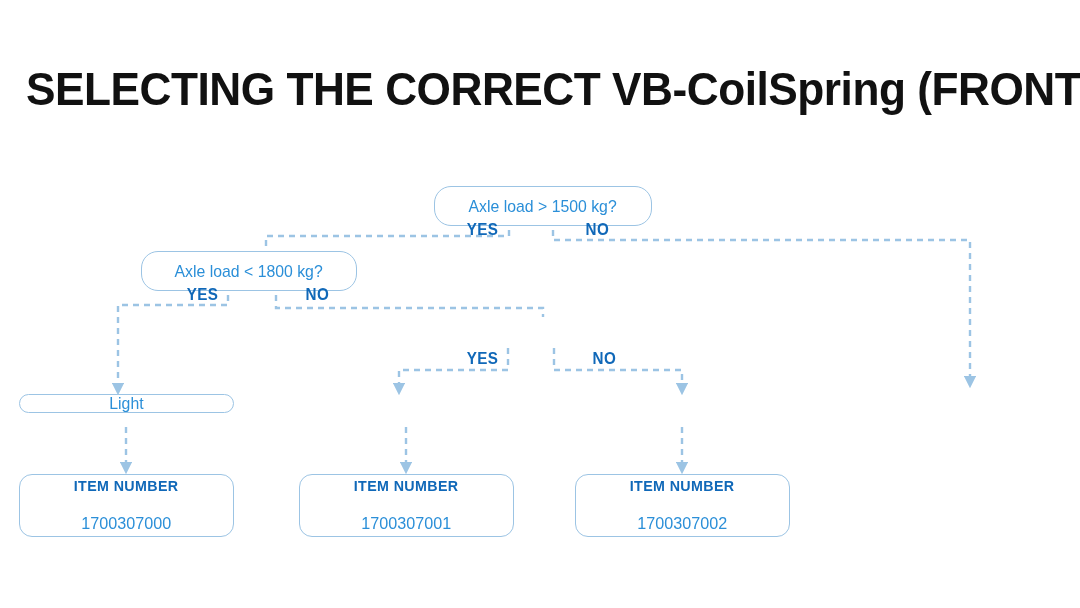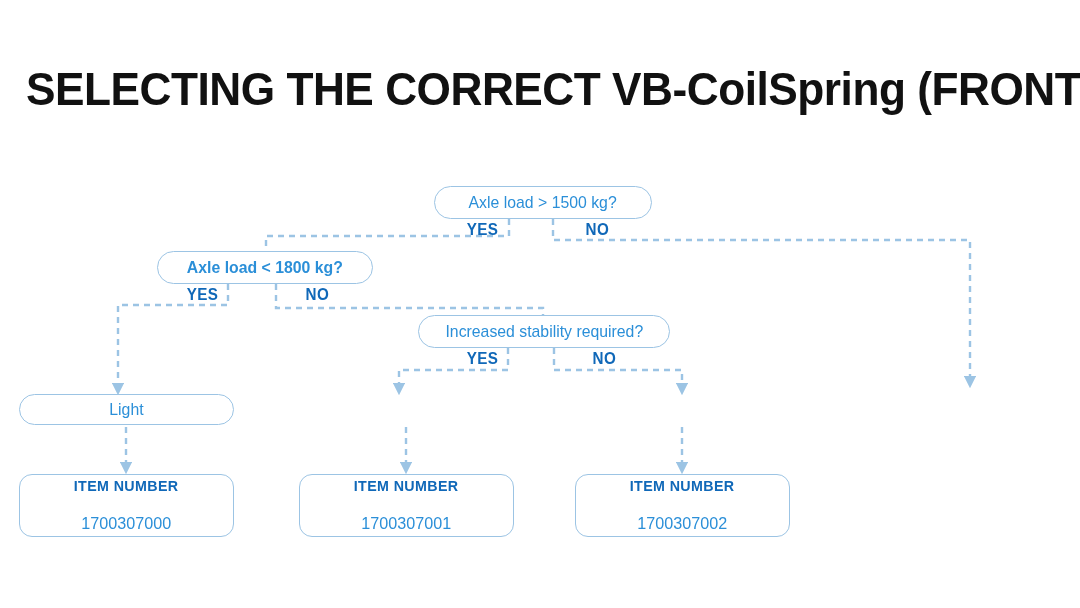--- a/index.html
+++ b/index.html
@@ -50,26 +50,26 @@
     background: #ffffff;
     border: 1.6px solid #9cc4e4;
     color: #2b8fd8;
     font-family: "Liberation Sans Narrow", "Liberation Sans", sans-serif;
     font-size: 17px;
     line-height: 1;
     white-space: nowrap;
   }
   .node.decision {
     border-radius: 17px;
-    height: 33px;
+    height: 40px;
     text-align: center;
   }
   .node.result {
     border-radius: 17px;
-    height: 31px;
+    height: 19px;
   }
   .node .node-label {
     transform: scaleX(0.93);
     transform-origin: center;
   }
 
   
   .item-card {
     position: absolute;
     width: 215px;
@@ -143,29 +143,26 @@
       <path d="M 682 427 L 682 468" marker-end="url(#arrow)"></path>
     </g>
   </svg>
 
   <div class="node decision" style="left:434px; top:186px; width:218px;">
     <span class="node-label">Axle load &gt; 1500 kg?</span>
   </div>
   <div class="branch-label" style="left:466px; top:221px;">YES</div>
   <div class="branch-label" style="left:585px; top:221px;">NO</div>
 
-  <div class="node decision" style="left:157px; top:251px; width:216px;font-weight:bold;">
+  <div class="node decision" style="left:141px; top:251px; width:216px;">
     <span class="node-label">Axle load &lt; 1800 kg?</span>
   </div>
   <div class="branch-label" style="left:186px; top:286px;">YES</div>
   <div class="branch-label" style="left:305px; top:286px;">NO</div>
 
-  <div class="node decision" style="left:418px; top:315px; width:252px;">
-    <span class="node-label">Increased stability required?</span>
-  </div>
   <div class="branch-label" style="left:466px; top:350px;">YES</div>
   <div class="branch-label" style="left:592px; top:350px;">NO</div>
 
   <div class="node result" style="left:19px; top:394px; width:215px;">
     <span class="node-label">Light</span>
   </div>
 
   <div class="item-card" style="left:19px; top:474px;">
     <div class="item-heading">ITEM NUMBER</div>
     <div class="item-value">1700307000</div>

